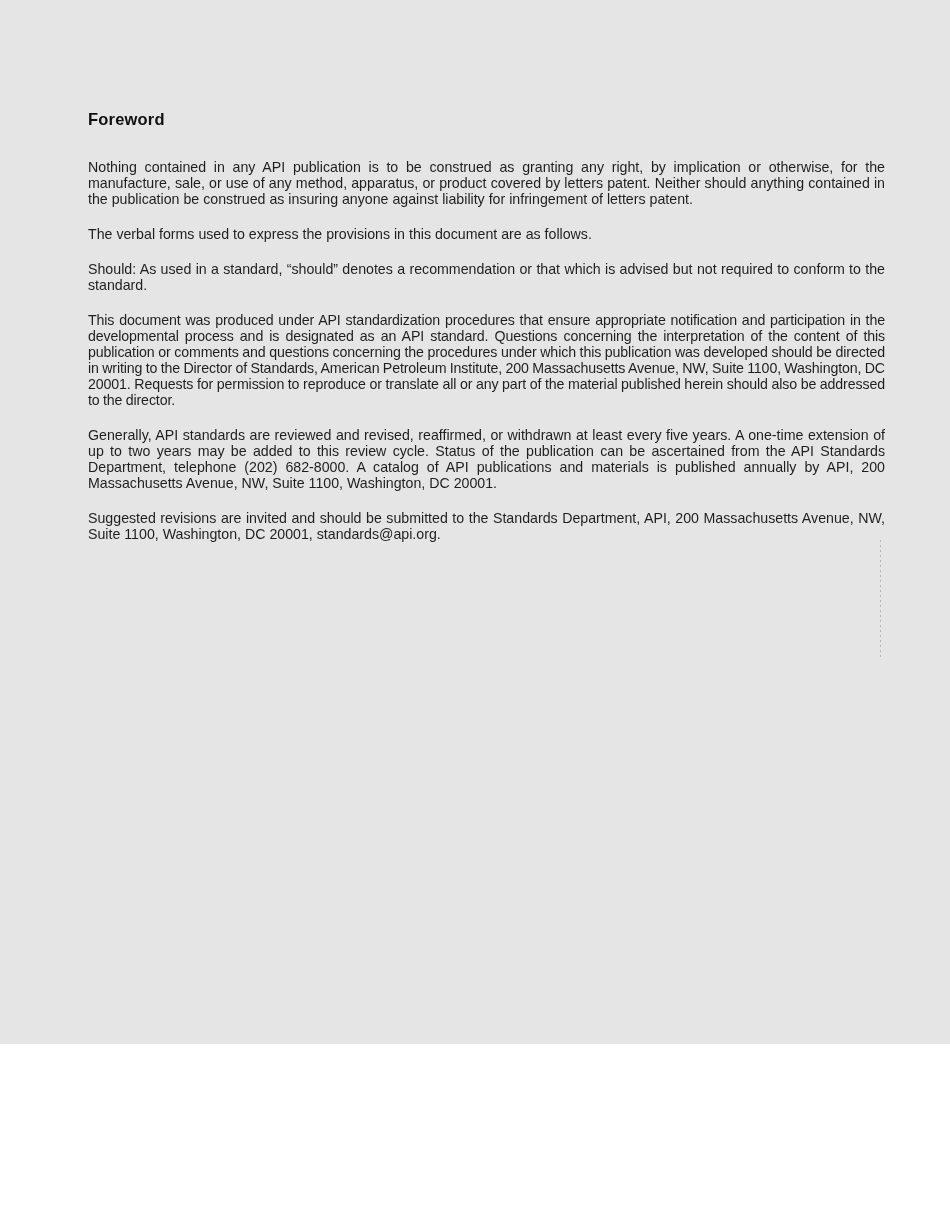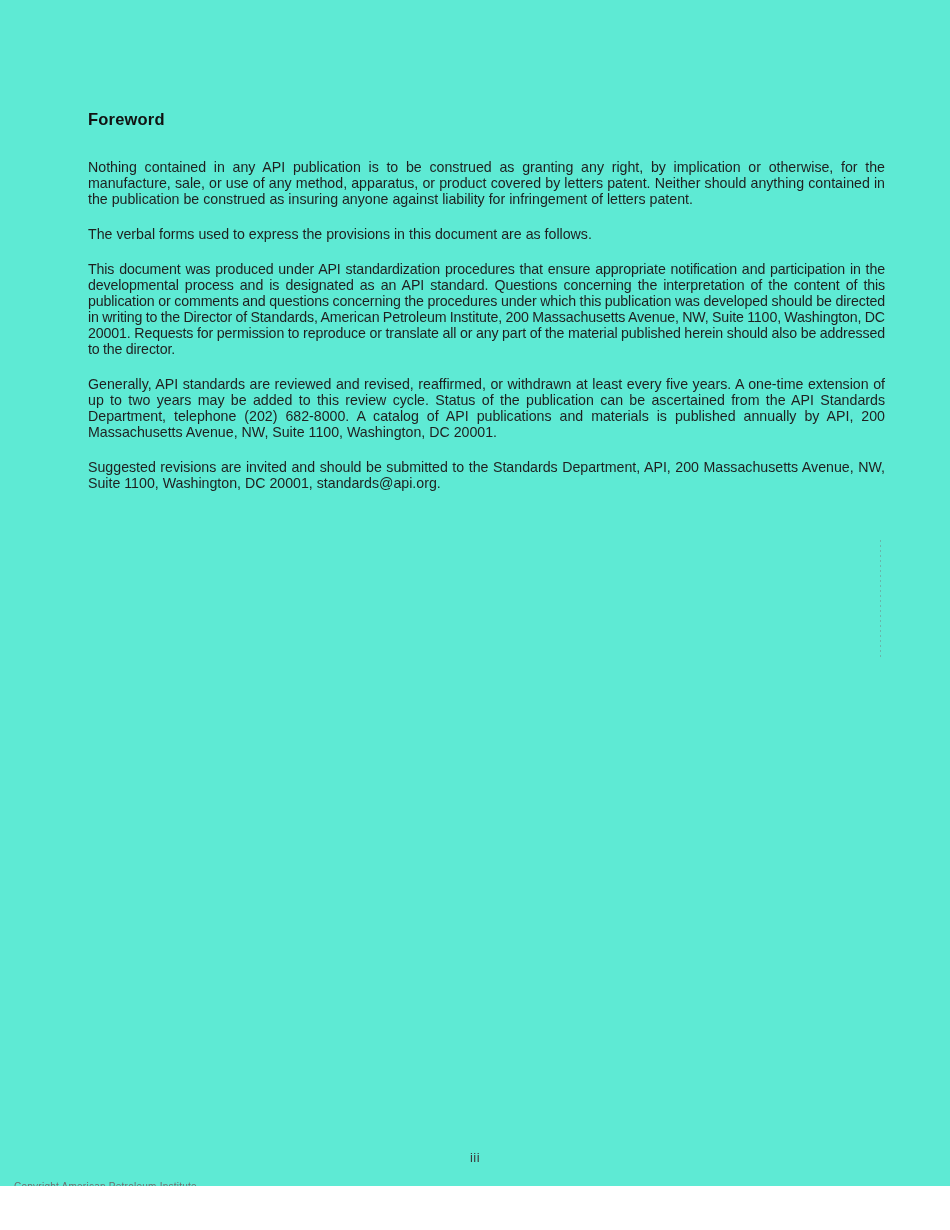--- a/index.html
+++ b/index.html
@@ -5,22 +5,22 @@
 <style>
   html, body {
     margin: 0;
     padding: 0;
     background: #ffffff;
   }
 
   .page {
     position: relative;
     width: 950px;
-    height: 1186px;
-    background: #5eead4;
+    height: 1044px;
+    background: #e5e5e5;
     overflow: hidden;
     font-family: "Liberation Sans", sans-serif;
     color: #1a1a1a;
     -webkit-font-smoothing: antialiased;
   }
 
   
   .scan-streak {
     position: absolute;
     top: 540px;
@@ -101,20 +101,21 @@
 
   <div class="content">
 
     <h1 class="doc-heading">Foreword</h1>
 
     <p class="para">Nothing contained in any API publication is to be construed as granting any right, by implication or otherwise, for the manufacture, sale, or use of any method, apparatus, or product covered by letters patent. Neither should anything contained in the publication be construed as insuring anyone against liability for infringement of letters patent.</p>
 
     <p class="para">The verbal forms used to express the provisions in this document are as follows.</p>
 
 
+    <p class="para">Should: As used in a standard, “should” denotes a recommendation or that which is advised but not required to conform to the standard.</p>
 
 
 
     <p class="para para-tight">This document was produced under API standardization procedures that ensure appropriate notification and participation in the developmental process and is designated as an API standard. Questions concerning the interpretation of the content of this publication or comments and questions concerning the procedures under which this publication was developed should be directed in writing to the Director of Standards, American Petroleum Institute, 200 Massachusetts Avenue, NW, Suite 1100, Washington, DC 20001. Requests for permission to reproduce or translate all or any part of the material published herein should also be addressed to the director.</p>
 
     <p class="para">Generally, API standards are reviewed and revised, reaffirmed, or withdrawn at least every five years. A one-time extension of up to two years may be added to this review cycle. Status of the publication can be ascertained from the API Standards Department, telephone (202) 682-8000. A catalog of API publications and materials is published annually by API, 200 Massachusetts Avenue, NW, Suite 1100, Washington, DC 20001.</p>
 
     <p class="para">Suggested revisions are invited and should be submitted to the Standards Department, API, 200 Massachusetts Avenue, NW, Suite 1100, Washington, DC 20001, standards@api.org.</p>
 
   </div>

